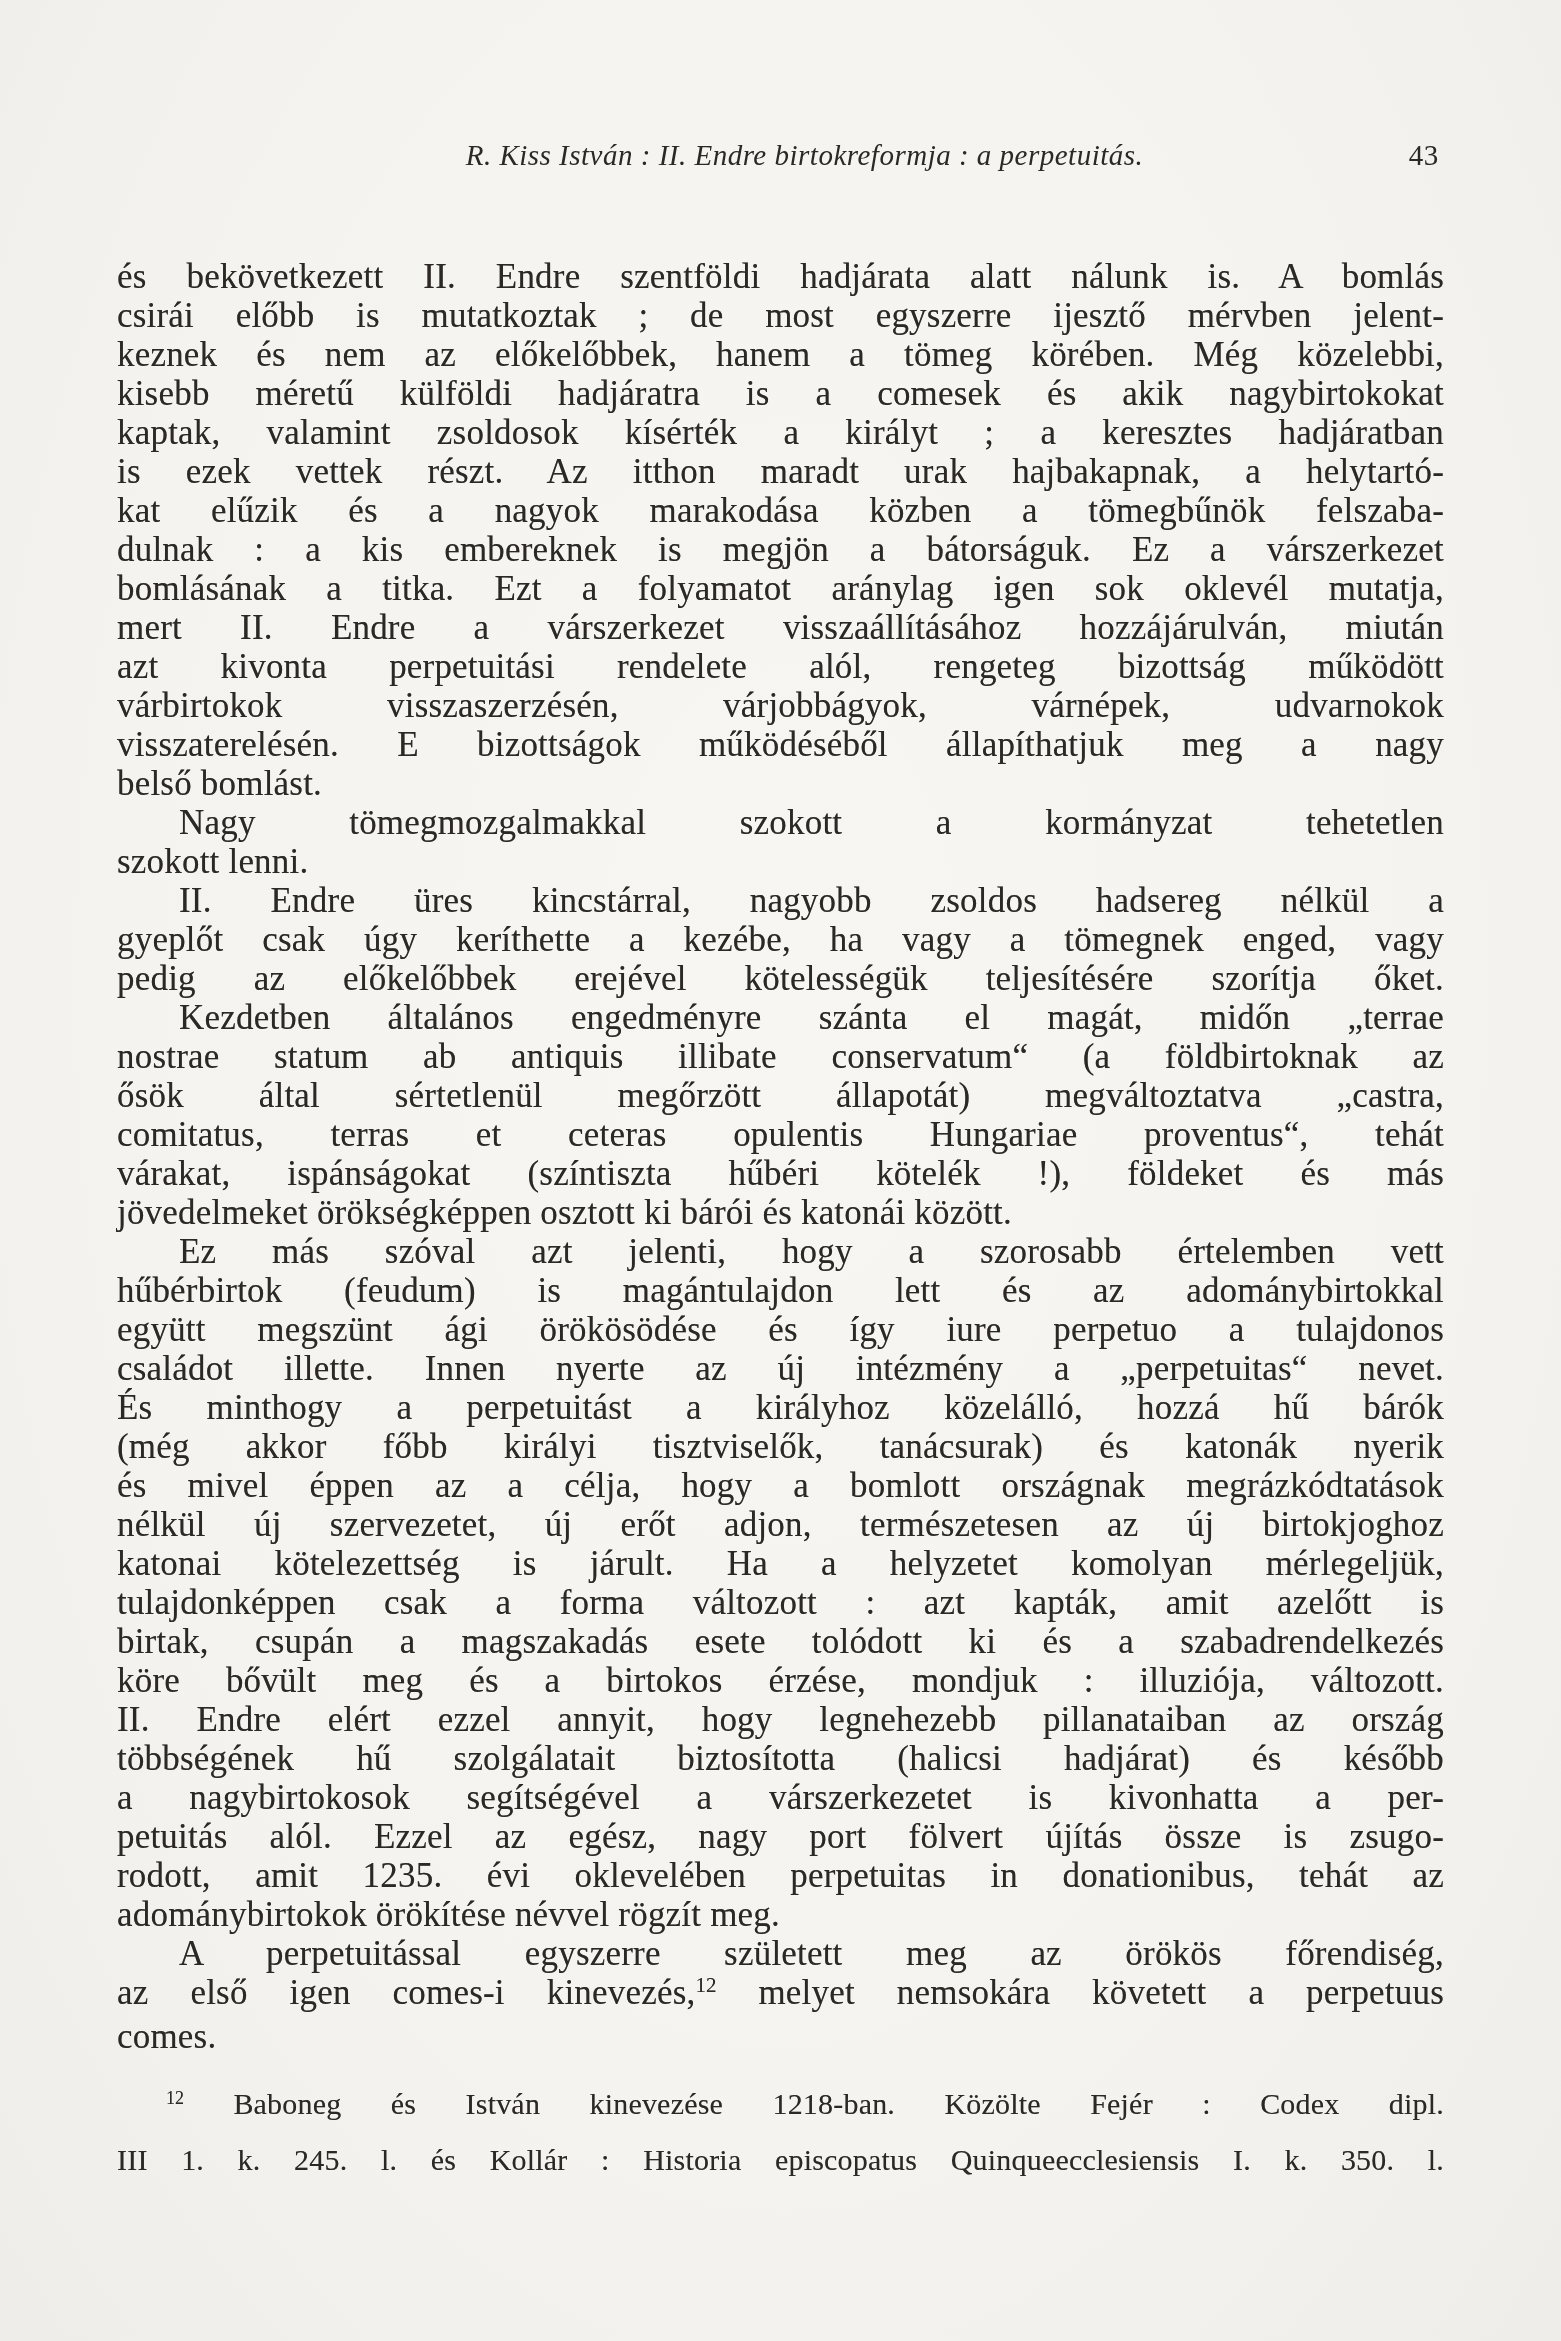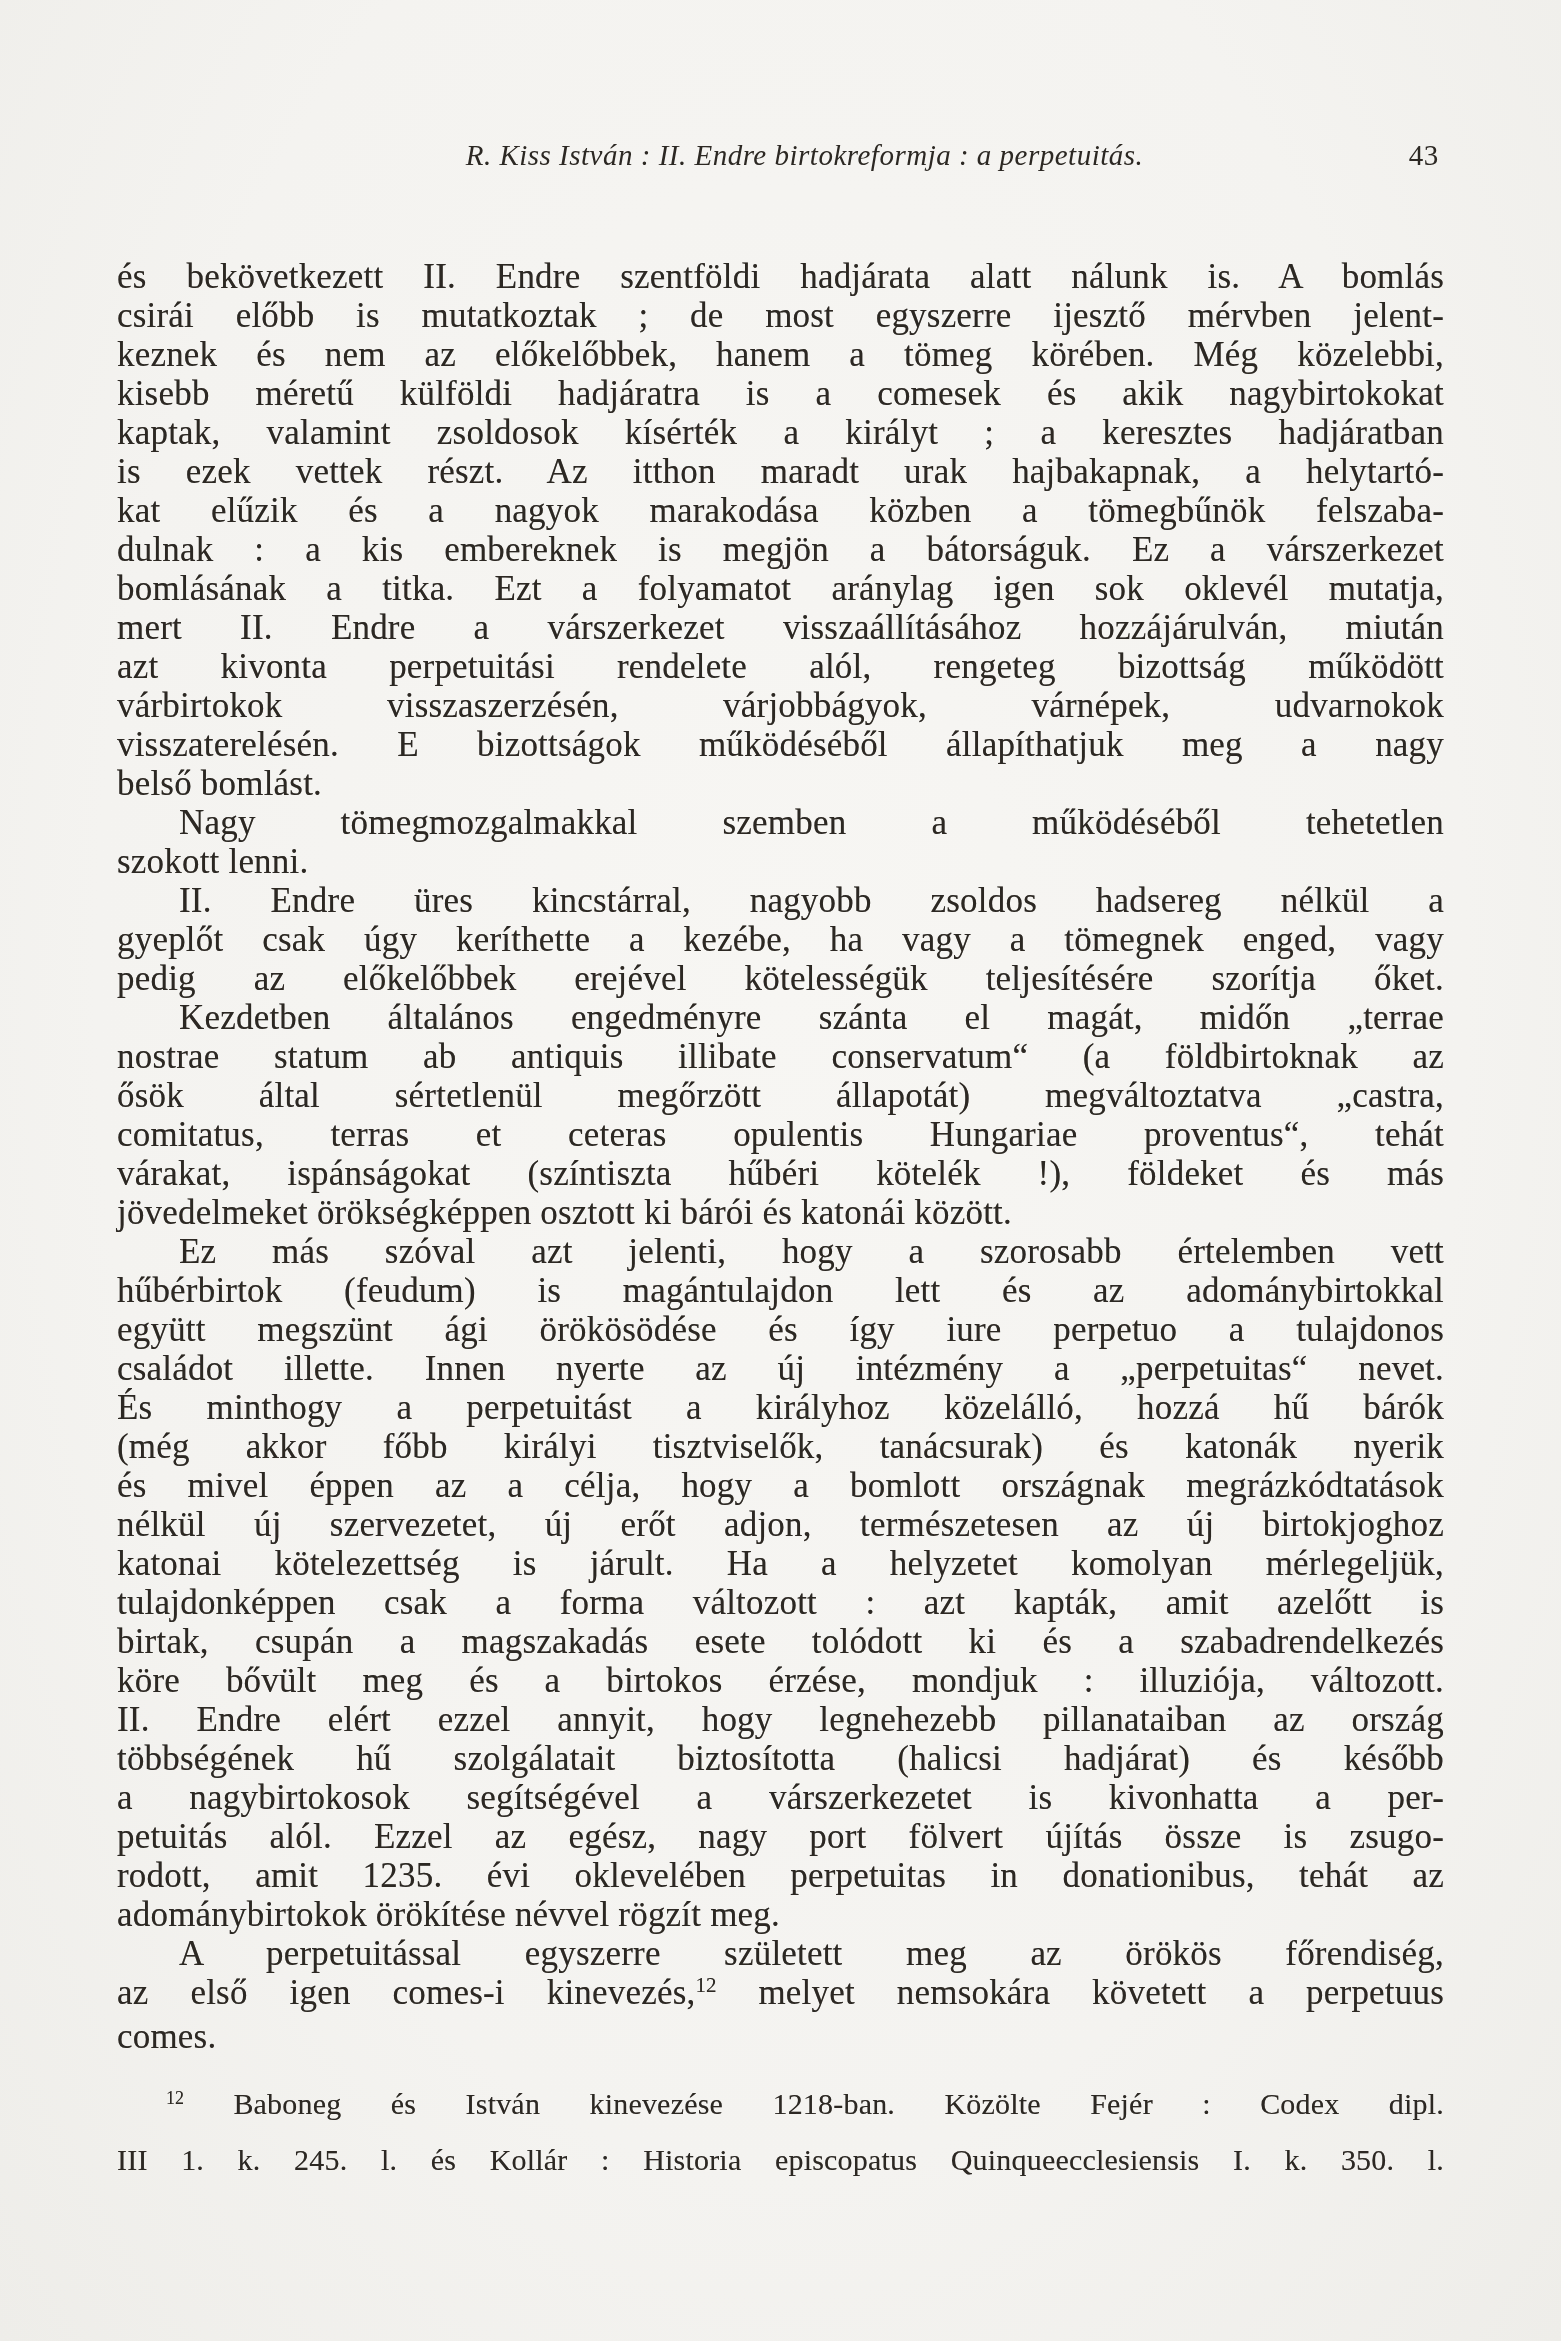--- a/index.html
+++ b/index.html
@@ -68,21 +68,21 @@
       <div class="line just"><span>kaptak, valamint zsoldosok kísérték a királyt ; a keresztes hadjáratban</span></div>
       <div class="line just"><span>is ezek vettek részt. Az itthon maradt urak hajbakapnak, a helytartó-</span></div>
       <div class="line just"><span>kat elűzik és a nagyok marakodása közben a tömegbűnök felszaba-</span></div>
       <div class="line just"><span>dulnak : a kis embereknek is megjön a bátorságuk. Ez a várszerkezet</span></div>
       <div class="line just"><span>bomlásának a titka. Ezt a folyamatot aránylag igen sok oklevél mutatja,</span></div>
       <div class="line just"><span>mert II. Endre a várszerkezet visszaállításához hozzájárulván, miután</span></div>
       <div class="line just"><span>azt kivonta perpetuitási rendelete alól, rengeteg bizottság működött</span></div>
       <div class="line just"><span>várbirtokok visszaszerzésén, várjobbágyok, várnépek, udvarnokok</span></div>
       <div class="line just"><span>visszaterelésén. E bizottságok működéséből állapíthatjuk meg a nagy</span></div>
       <div class="line"><span>belső bomlást.</span></div>
-      <div class="line indent just"><span>Nagy tömegmozgalmakkal szemben a működéséből tehetetlen</span></div>
+      <div class="line indent just"><span>Nagy tömegmozgalmakkal szokott a kormányzat tehetetlen</span></div>
       <div class="line"><span>szokott lenni.</span></div>
       <div class="line indent just"><span>II. Endre üres kincstárral, nagyobb zsoldos hadsereg nélkül a</span></div>
       <div class="line just"><span>gyeplőt csak úgy keríthette a kezébe, ha vagy a tömegnek enged, vagy</span></div>
       <div class="line just"><span>pedig az előkelőbbek erejével kötelességük teljesítésére szorítja őket.</span></div>
       <div class="line indent just"><span>Kezdetben </span><span class="it">általános</span><span> engedményre szánta el magát, midőn „terrae</span></div>
       <div class="line just"><span>nostrae statum ab antiquis illibate conservatum“ (a földbirtoknak az</span></div>
       <div class="line just"><span>ősök által sértetlenül megőrzött állapotát) megváltoztatva „castra,</span></div>
       <div class="line just"><span>comitatus, terras et ceteras opulentis Hungariae proventus“, tehát</span></div>
       <div class="line just"><span>várakat, ispánságokat (színtiszta hűbéri kötelék !), földeket és más</span></div>
       <div class="line"><span>jövedelmeket örökségképpen osztott ki bárói és katonái között.</span></div>

